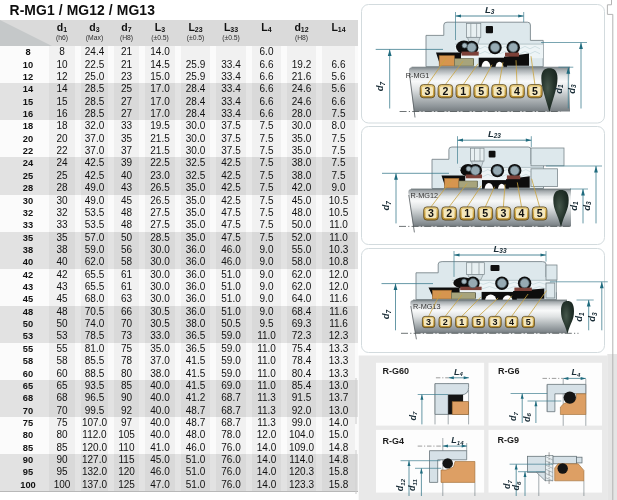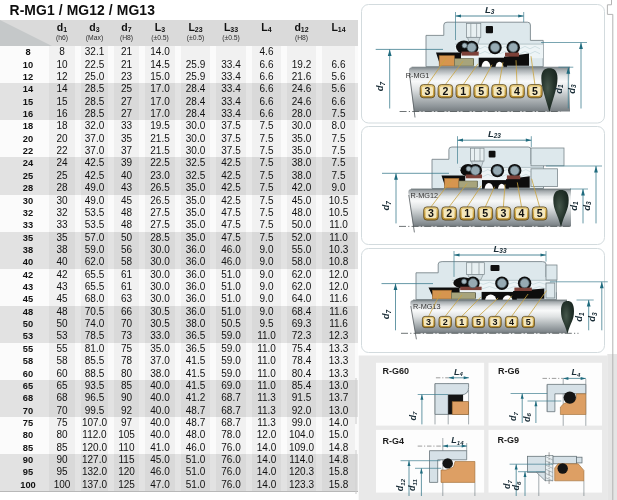--- a/index.html
+++ b/index.html
@@ -23,21 +23,21 @@
 <div class="hl" style="left:143.0px;top:22px;width:34px">L<sub>3</sub></div>
 <div class="hs" style="left:143.0px;top:33.5px;width:34px">(±0.5)</div>
 <div class="hl" style="left:178.5px;top:22px;width:34px">L<sub>23</sub></div>
 <div class="hs" style="left:178.5px;top:33.5px;width:34px">(±0.5)</div>
 <div class="hl" style="left:214.0px;top:22px;width:34px">L<sub>33</sub></div>
 <div class="hs" style="left:214.0px;top:33.5px;width:34px">(±0.5)</div>
 <div class="hl" style="left:249.5px;top:22px;width:34px">L<sub>4</sub></div>
 <div class="hl" style="left:284.5px;top:22px;width:34px">d<sub>12</sub></div>
 <div class="hs" style="left:284.5px;top:33.5px;width:34px">(H8)</div>
 <div class="hl" style="left:321.5px;top:22px;width:34px">L<sub>14</sub></div>
-<div class="row wr" style="top:46.20px"><span style="width:46px" class="c0">8</span><span style="width:32px">8</span><span style="width:33px">32.1</span><span style="width:31px">21</span><span style="width:36px">14.0</span><span style="width:35px"></span><span style="width:36px"></span><span style="width:35px">4.6</span><span style="width:35px"></span><span style="width:39px"></span></div>
+<div class="row wr" style="top:46.20px"><span style="width:46px" class="c0">8</span><span style="width:32px">8</span><span style="width:33px">24.4</span><span style="width:31px">21</span><span style="width:36px">14.0</span><span style="width:35px"></span><span style="width:36px"></span><span style="width:35px">6.0</span><span style="width:35px"></span><span style="width:39px"></span></div>
 <div class="row wr" style="top:58.56px"><span style="width:46px" class="c0">10</span><span style="width:32px">10</span><span style="width:33px">22.5</span><span style="width:31px">21</span><span style="width:36px">14.5</span><span style="width:35px">25.9</span><span style="width:36px">33.4</span><span style="width:35px">6.6</span><span style="width:35px">19.2</span><span style="width:39px">6.6</span></div>
 <div class="row wr" style="top:70.92px"><span style="width:46px" class="c0">12</span><span style="width:32px">12</span><span style="width:33px">25.0</span><span style="width:31px">23</span><span style="width:36px">15.0</span><span style="width:35px">25.9</span><span style="width:36px">33.4</span><span style="width:35px">6.6</span><span style="width:35px">21.6</span><span style="width:39px">5.6</span></div>
 <div class="row gr" style="top:83.28px"><span style="width:46px" class="c0">14</span><span style="width:32px">14</span><span style="width:33px">28.5</span><span style="width:31px">25</span><span style="width:36px">17.0</span><span style="width:35px">28.4</span><span style="width:36px">33.4</span><span style="width:35px">6.6</span><span style="width:35px">24.6</span><span style="width:39px">5.6</span></div>
 <div class="row gr" style="top:95.64px"><span style="width:46px" class="c0">15</span><span style="width:32px">15</span><span style="width:33px">28.5</span><span style="width:31px">27</span><span style="width:36px">17.0</span><span style="width:35px">28.4</span><span style="width:36px">33.4</span><span style="width:35px">6.6</span><span style="width:35px">24.6</span><span style="width:39px">6.6</span></div>
 <div class="row gr" style="top:108.00px"><span style="width:46px" class="c0">16</span><span style="width:32px">16</span><span style="width:33px">28.5</span><span style="width:31px">27</span><span style="width:36px">17.0</span><span style="width:35px">28.4</span><span style="width:36px">33.4</span><span style="width:35px">6.6</span><span style="width:35px">28.0</span><span style="width:39px">7.5</span></div>
 <div class="row wr" style="top:120.36px"><span style="width:46px" class="c0">18</span><span style="width:32px">18</span><span style="width:33px">32.0</span><span style="width:31px">33</span><span style="width:36px">19.5</span><span style="width:35px">30.0</span><span style="width:36px">37.5</span><span style="width:35px">7.5</span><span style="width:35px">30.0</span><span style="width:39px">8.0</span></div>
 <div class="row wr" style="top:132.72px"><span style="width:46px" class="c0">20</span><span style="width:32px">20</span><span style="width:33px">37.0</span><span style="width:31px">35</span><span style="width:36px">21.5</span><span style="width:35px">30.0</span><span style="width:36px">37.5</span><span style="width:35px">7.5</span><span style="width:35px">35.0</span><span style="width:39px">7.5</span></div>
 <div class="row wr" style="top:145.08px"><span style="width:46px" class="c0">22</span><span style="width:32px">22</span><span style="width:33px">37.0</span><span style="width:31px">37</span><span style="width:36px">21.5</span><span style="width:35px">30.0</span><span style="width:36px">37.5</span><span style="width:35px">7.5</span><span style="width:35px">35.0</span><span style="width:39px">7.5</span></div>
 <div class="row gr" style="top:157.44px"><span style="width:46px" class="c0">24</span><span style="width:32px">24</span><span style="width:33px">42.5</span><span style="width:31px">39</span><span style="width:36px">22.5</span><span style="width:35px">32.5</span><span style="width:36px">42.5</span><span style="width:35px">7.5</span><span style="width:35px">38.0</span><span style="width:39px">7.5</span></div>
 <div class="row gr" style="top:169.80px"><span style="width:46px" class="c0">25</span><span style="width:32px">25</span><span style="width:33px">42.5</span><span style="width:31px">40</span><span style="width:36px">23.0</span><span style="width:35px">32.5</span><span style="width:36px">42.5</span><span style="width:35px">7.5</span><span style="width:35px">38.0</span><span style="width:39px">7.5</span></div>

